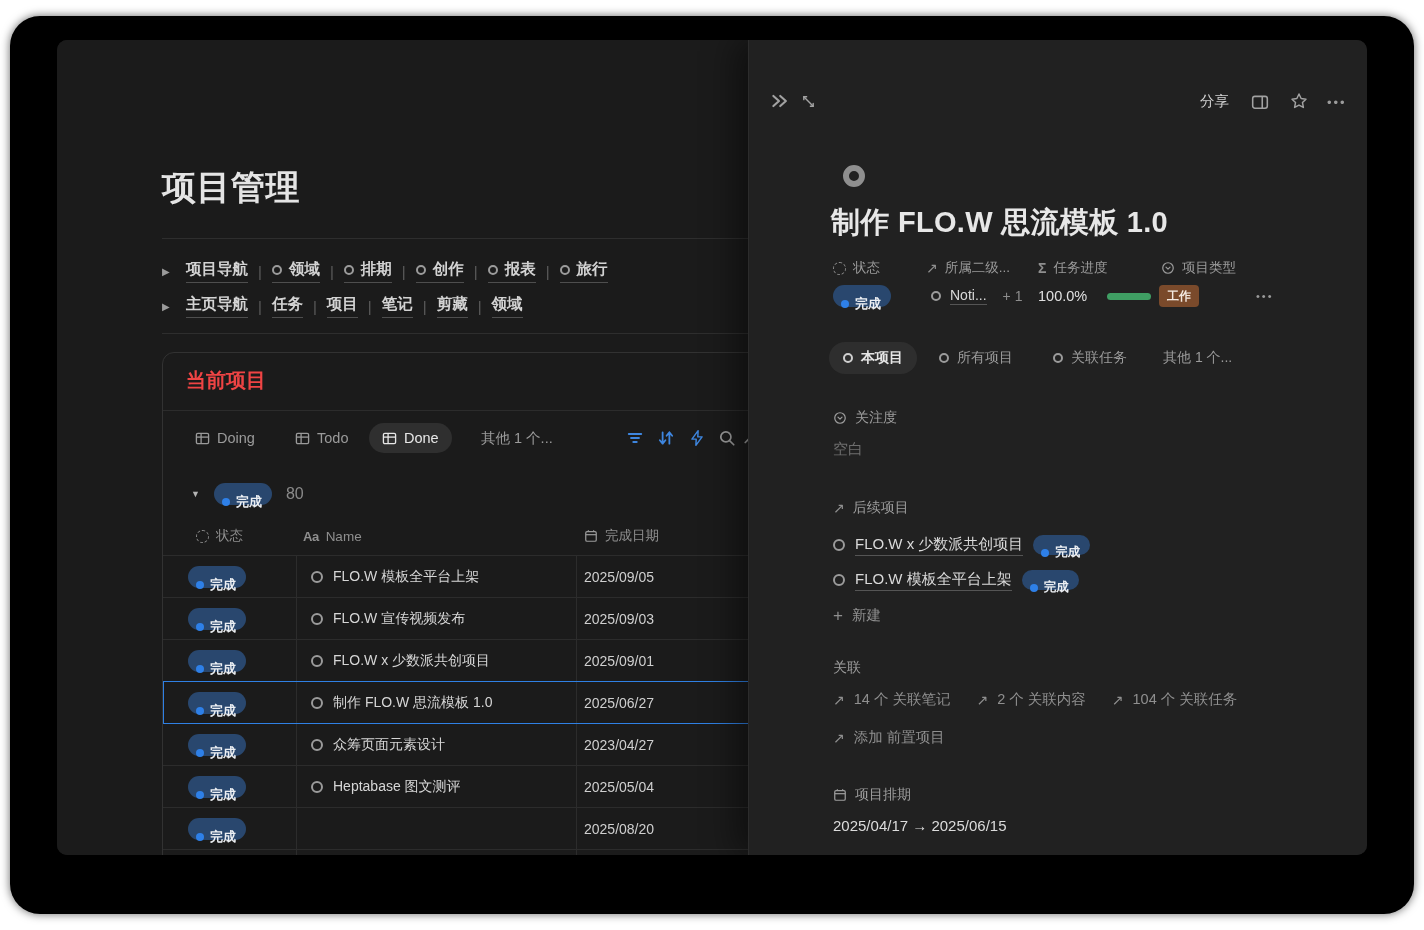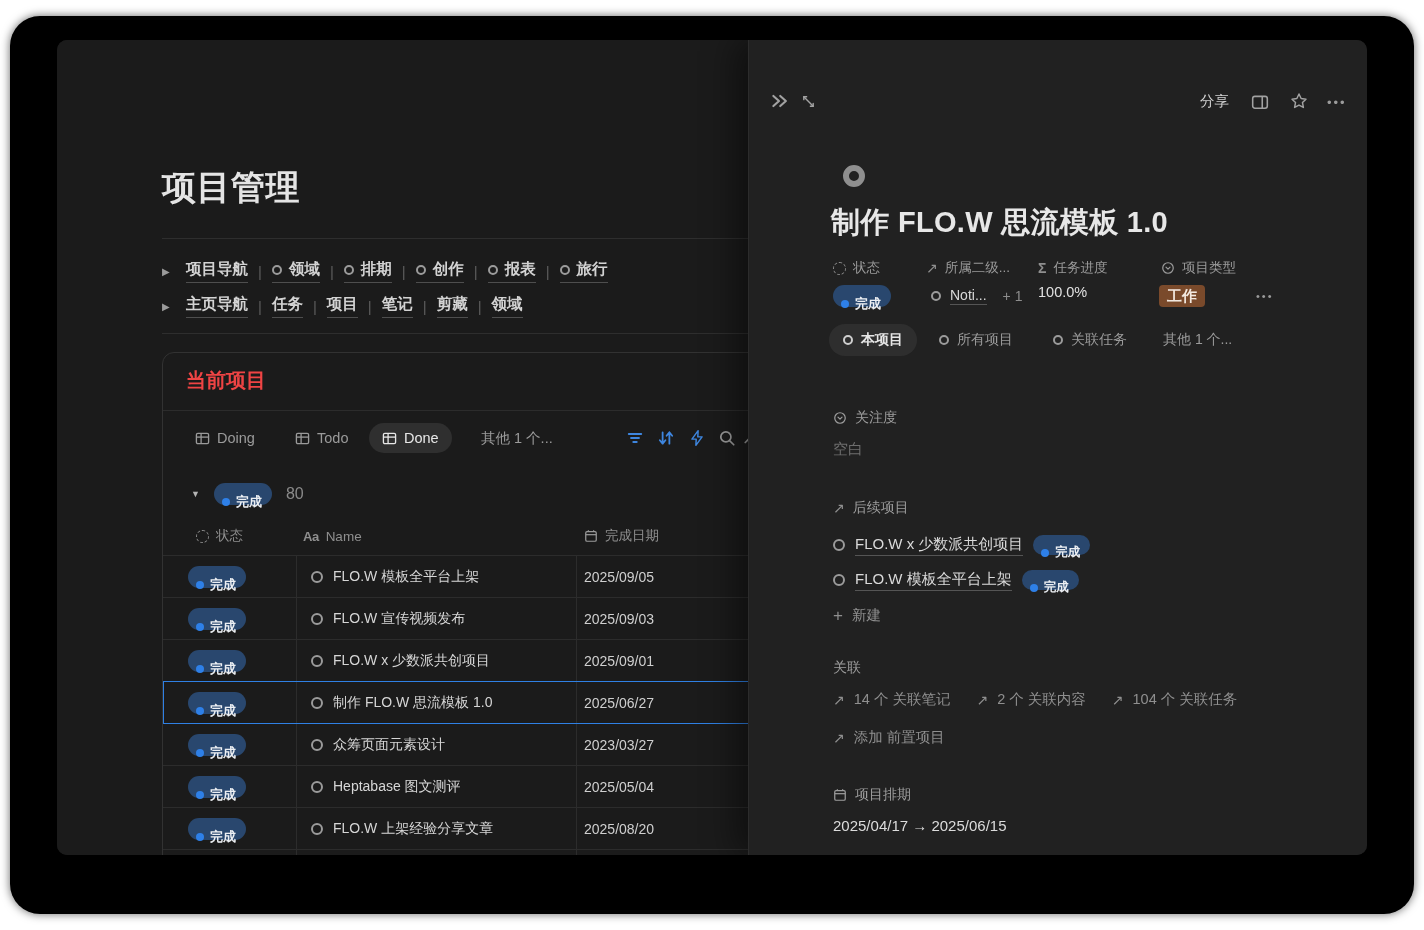--- a/index.html
+++ b/index.html
@@ -54,22 +54,22 @@
   .share{font-size:14.5px;color:#d2d2d2;cursor:pointer;}
   .dots{color:#9b9b9b;font-size:11px;letter-spacing:2px;cursor:pointer;}
   .page-ring{left:94px;top:125px;width:22px;height:22px;border:6px solid #8f8f8f;border-radius:50%;}
   .p-title{left:82px;top:163px;font-size:29px;font-weight:700;color:#e7e7e7;letter-spacing:.3px;}
   .plabel{top:218px;height:20px;display:flex;align-items:center;gap:7px;color:#9b9b9b;font-size:13.5px;white-space:nowrap;}
   .pvalue{top:244px;height:24px;display:flex;align-items:center;}
   .rel-link{color:#d9d9d9;font-size:14px;font-weight:500;border-bottom:1px solid #555;padding-bottom:1px;cursor:pointer;}
   .plus-one{color:#8d8d8d;font-size:14px;margin-left:7px;}
   .pct{color:#e0e0e0;font-size:14.5px;}
   .pbar{width:44px;height:7px;border-radius:4px;background:#3f9e63;}
-  .tag{display:inline-flex;align-items:center;height:22px;padding:0 8px;border-radius:4px;background:#7a4a2b;color:#f3e9e0;font-size:15px;font-weight:600;}
-  .ptab{top:284px;height:32px;display:flex;align-items:center;gap:8px;color:#9b9b9b;font-size:14px;font-weight:500;cursor:pointer;white-space:nowrap;}
+  .tag{display:inline-flex;align-items:center;height:22px;padding:0 8px;border-radius:4px;background:#7a4a2b;color:#f3e9e0;font-size:12px;font-weight:600;}
+  .ptab{top:302px;height:32px;display:flex;align-items:center;gap:8px;color:#9b9b9b;font-size:14px;font-weight:500;cursor:pointer;white-space:nowrap;}
   .ptab.active{background:#2e2e2e;border-radius:16px;padding:0 14px;color:#e6e6e6;font-weight:600;}
   .sec-label{height:20px;display:flex;align-items:center;gap:8px;color:#9e9e9e;font-size:14px;white-space:nowrap;}
   .sec-empty{color:#6e6e6e;font-size:15px;}
   .link-item{height:26px;display:flex;align-items:center;gap:10px;}
   .link-item .t{color:#dadada;font-size:15px;font-weight:500;border-bottom:1px solid #555;padding-bottom:1px;cursor:pointer;white-space:nowrap;}
   .muted-row{display:flex;align-items:center;gap:9px;color:#8f8f8f;font-size:14.5px;white-space:nowrap;cursor:pointer;}
   .arrow-g{color:#8f8f8f;font-size:14px;}
   .date-val{color:#dcdcdc;font-size:15px;}
 </style>
 </head>
@@ -299,45 +299,41 @@
           <span class="cell c-status">
               <span class="badge">
                 <span class="dot"></span>
                 <span>完成</span>
               </span>
             </span>
           <span class="cell c-name">
               <span class="ring lg"></span>
               <span>众筹页面元素设计</span>
             </span>
-          <span class="cell c-date">2023/03/27</span>
+          <span class="cell c-date">2023/04/27</span>
         </div>
         <div class="abs trow" style="top:412px;">
           <span class="cell c-status">
               <span class="badge">
                 <span class="dot"></span>
                 <span>完成</span>
               </span>
             </span>
           <span class="cell c-name">
               <span class="ring lg"></span>
               <span>Heptabase 图文测评</span>
             </span>
           <span class="cell c-date">2025/05/04</span>
         </div>
         <div class="abs trow" style="top:454px;">
           <span class="cell c-status">
               <span class="badge">
                 <span class="dot"></span>
                 <span>完成</span>
               </span>
-            </span>
-          <span class="cell c-name">
-              <span class="ring lg"></span>
-              <span>FLO.W 上架经验分享文章</span>
             </span>
           <span class="cell c-date">2025/08/20</span>
         </div>
         <div class="abs trow" style="top:496px;"></div>
 
         <div class="abs rowsel" style="top:328px;"></div>
       </div>
     </div>
 
     <div class="panel">
@@ -396,21 +392,21 @@
         <span class="badge">
             <span class="dot"></span>
             <span>完成</span>
           </span>
       </div>
       <div class="abs pvalue" style="left:182px;gap:9px;">
         <span class="ring"></span>
         <span class="rel-link">Noti...</span>
         <span class="plus-one">+ 1</span>
       </div>
-      <div class="abs pvalue" style="left:289px;gap:20px;flex-direction:column;">
+      <div class="abs pvalue" style="left:289px;gap:20px;">
         <span class="pct">100.0%</span>
         <span class="pbar"></span>
       </div>
       <div class="abs pvalue" style="left:410px;">
         <span class="tag">工作</span>
       </div>
       <span class="abs dots" style="left:507px;top:250px;">•••</span>
 
       <div class="abs ptab active" style="left:80px;">
         <span class="ring white"></span>

